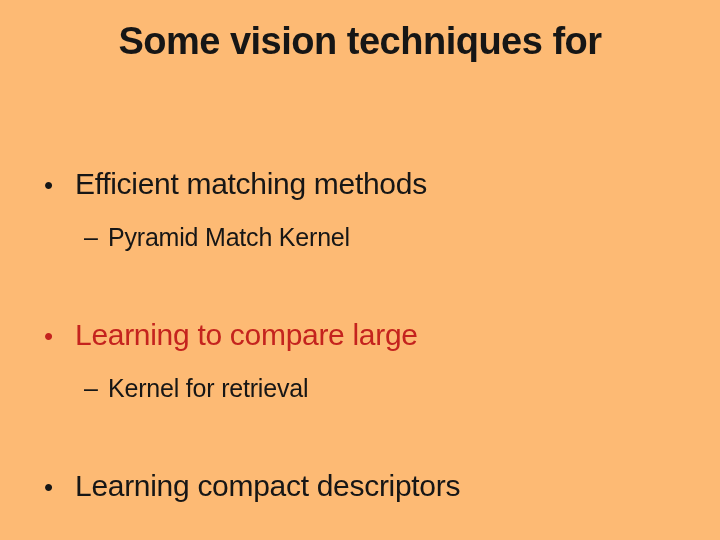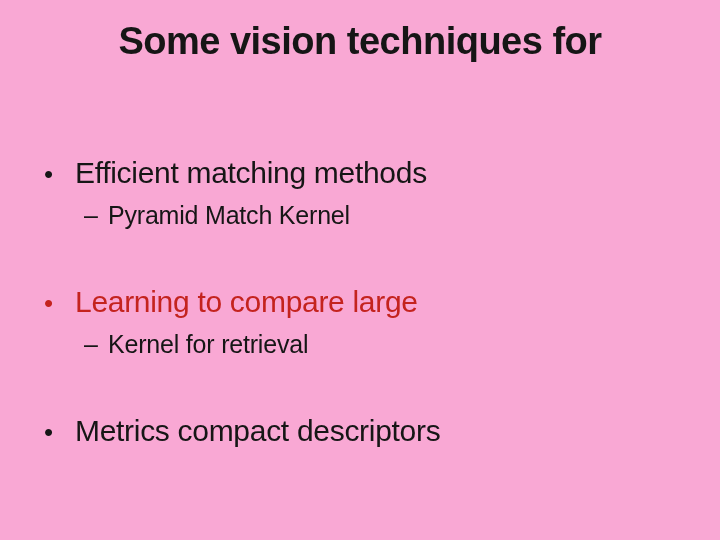--- a/index.html
+++ b/index.html
@@ -10,21 +10,21 @@
     width: 720px;
     height: 540px;
     background: #ffffff;
     overflow: hidden;
     position: relative;
     font-family: "Liberation Sans", "DejaVu Sans", sans-serif;
   }
   .slide {
     position: absolute;
     inset: 0;
-    background: #f9a8d4;
+    background: #fdba74;
   }
   .slide-title {
     position: absolute;
     top: 16px;
     left: 40px;
     right: 40px;
     text-align: center;
     font-size: 38px;
     line-height: 50px;
     font-weight: 700;
@@ -63,20 +63,21 @@
   }
   .lvl1 .marker {
     width: 31px;
     font-size: 26px;
   }
   .lvl2 .marker {
     width: 24px;
   }
   .btext {
     flex: 1 1 auto;
+    margin-top: 11px;
   }
 </style>
 </head>
 <body>
 
 <div class="slide">
 
   <div class="slide-title">
     <div>Some vision techniques for</div>
   </div>
@@ -93,17 +94,17 @@
       <div class="row lvl1" style="color: rgb(196, 35, 30);">
     <span class="marker">•</span>
     <span class="btext">Learning to compare large</span>
   </div>
       <div class="row lvl2" style="color: rgb(22, 22, 22);">
     <span class="marker">–</span>
     <span class="btext">Kernel for retrieval</span>
   </div>
       <div class="row lvl1" style="color: rgb(22, 22, 22);">
     <span class="marker">•</span>
-    <span class="btext">Metrics compact descriptors</span>
+    <span class="btext">Learning compact descriptors</span>
   </div>
     </div>
 
 </div>
 
 </body></html>

